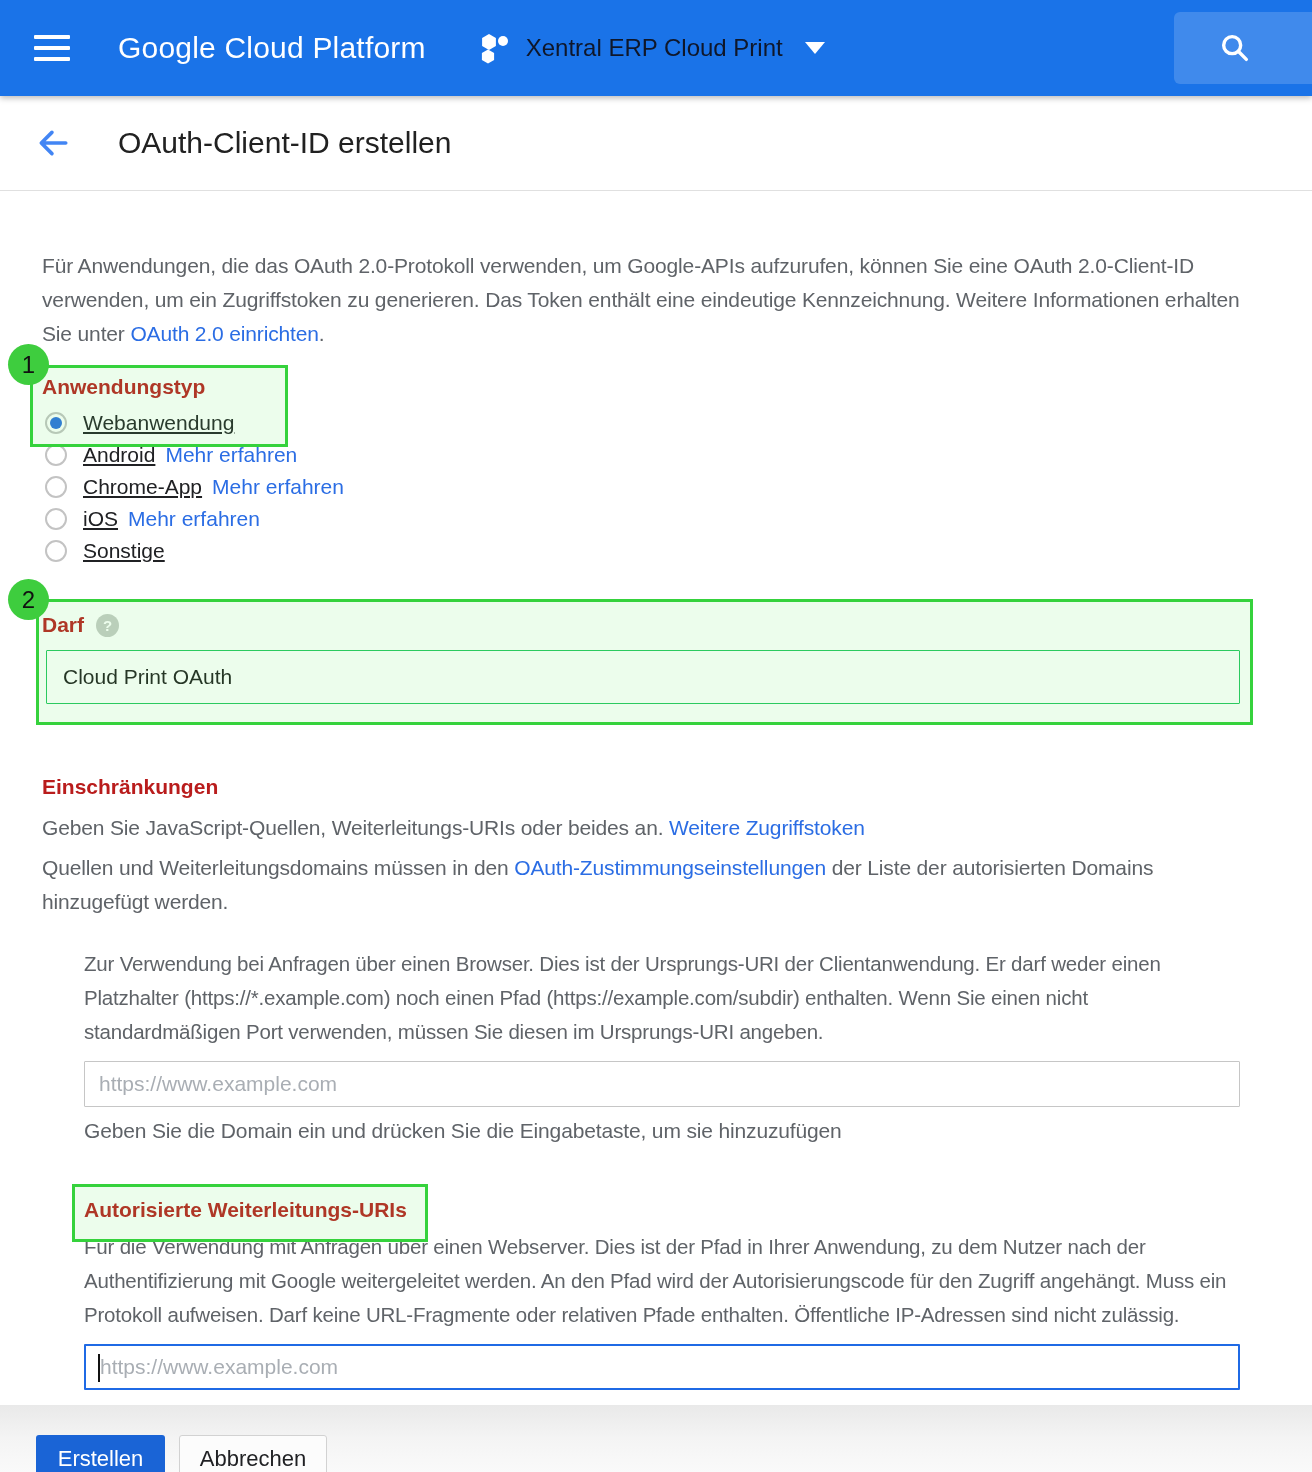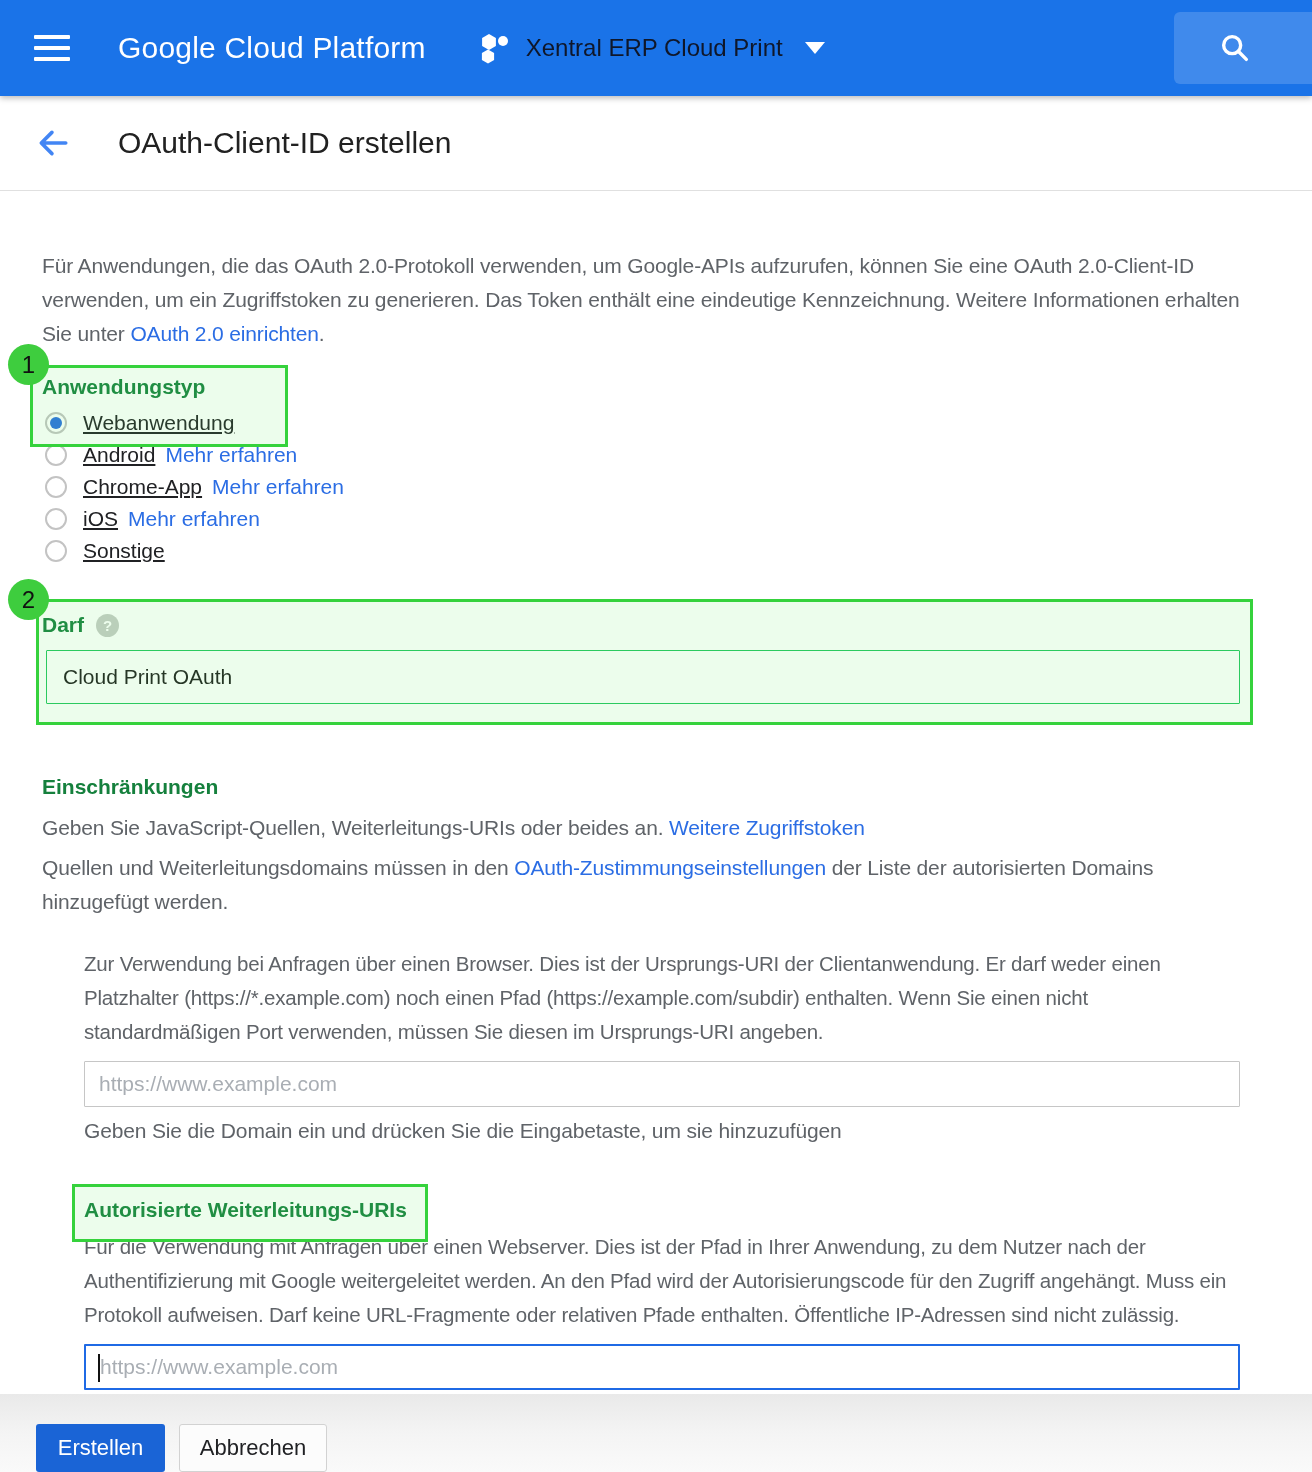--- a/index.html
+++ b/index.html
@@ -53,21 +53,21 @@
   .page-title { font-size: 30px; color: #212121; margin-left: 48px; font-weight: 400; }
 
   
   .content { padding: 58px 42px 0 42px; position: relative; }
   .body-text, .helper-text {
     color: #5f6368; font-size: 21px; line-height: 34px; letter-spacing: -0.15px;
   }
   .intro { max-width: 1200px; }
   a.inline-link { color: #2b6de4; text-decoration: none; cursor: pointer; }
 
-  .section-label { font-size: 21px; font-weight: bold; color: #15803d; }
+  .section-label { font-size: 21px; font-weight: bold; color: #b91c1c; }
 
   
   .app-type { position: relative; margin-top: 24px; }
   .radio-row { display: flex; align-items: center; height: 32px; margin-top: 0; }
   .radio-row + .radio-row { margin-top: 0; }
   .radio-rows { margin-top: 8px; }
   .radio-circle {
     width: 22px; height: 22px; border-radius: 50%;
     border: 2px solid #c3c3c3; background: transparent;
     margin-left: 3px; flex: 0 0 auto; position: relative; cursor: pointer;
@@ -141,21 +141,21 @@
     position: absolute; left: 14px; top: 10px;
     width: 2px; height: 28px; background: #111;
     pointer-events: none;
   }
   .uri-helper { margin-top: 7px; font-size: 21px; }
   .redirect-section { margin-top: 50px; }
 
   
   .footer {
     position: absolute; left: 0; right: 0; bottom: 0;
-    height: 78px;
+    height: 67px;
     background: linear-gradient(to bottom, #e9e9e9 0%, #f4f4f4 50%, #fafafa 100%);
   }
   .footer-buttons { position: absolute; left: 36px; top: 30px; display: flex; }
   .btn {
     height: 48px; border-radius: 3px; font-family: "Liberation Sans", sans-serif;
     font-size: 22px; cursor: pointer; border: none;
   }
   .btn-primary { background: #1a64d6; color: #fff; width: 129px; }
   .btn-secondary { background: #fcfcfc; color: #202124; width: 148px; margin-left: 14px; border: 1px solid #d2d2d2; }
 </style>

